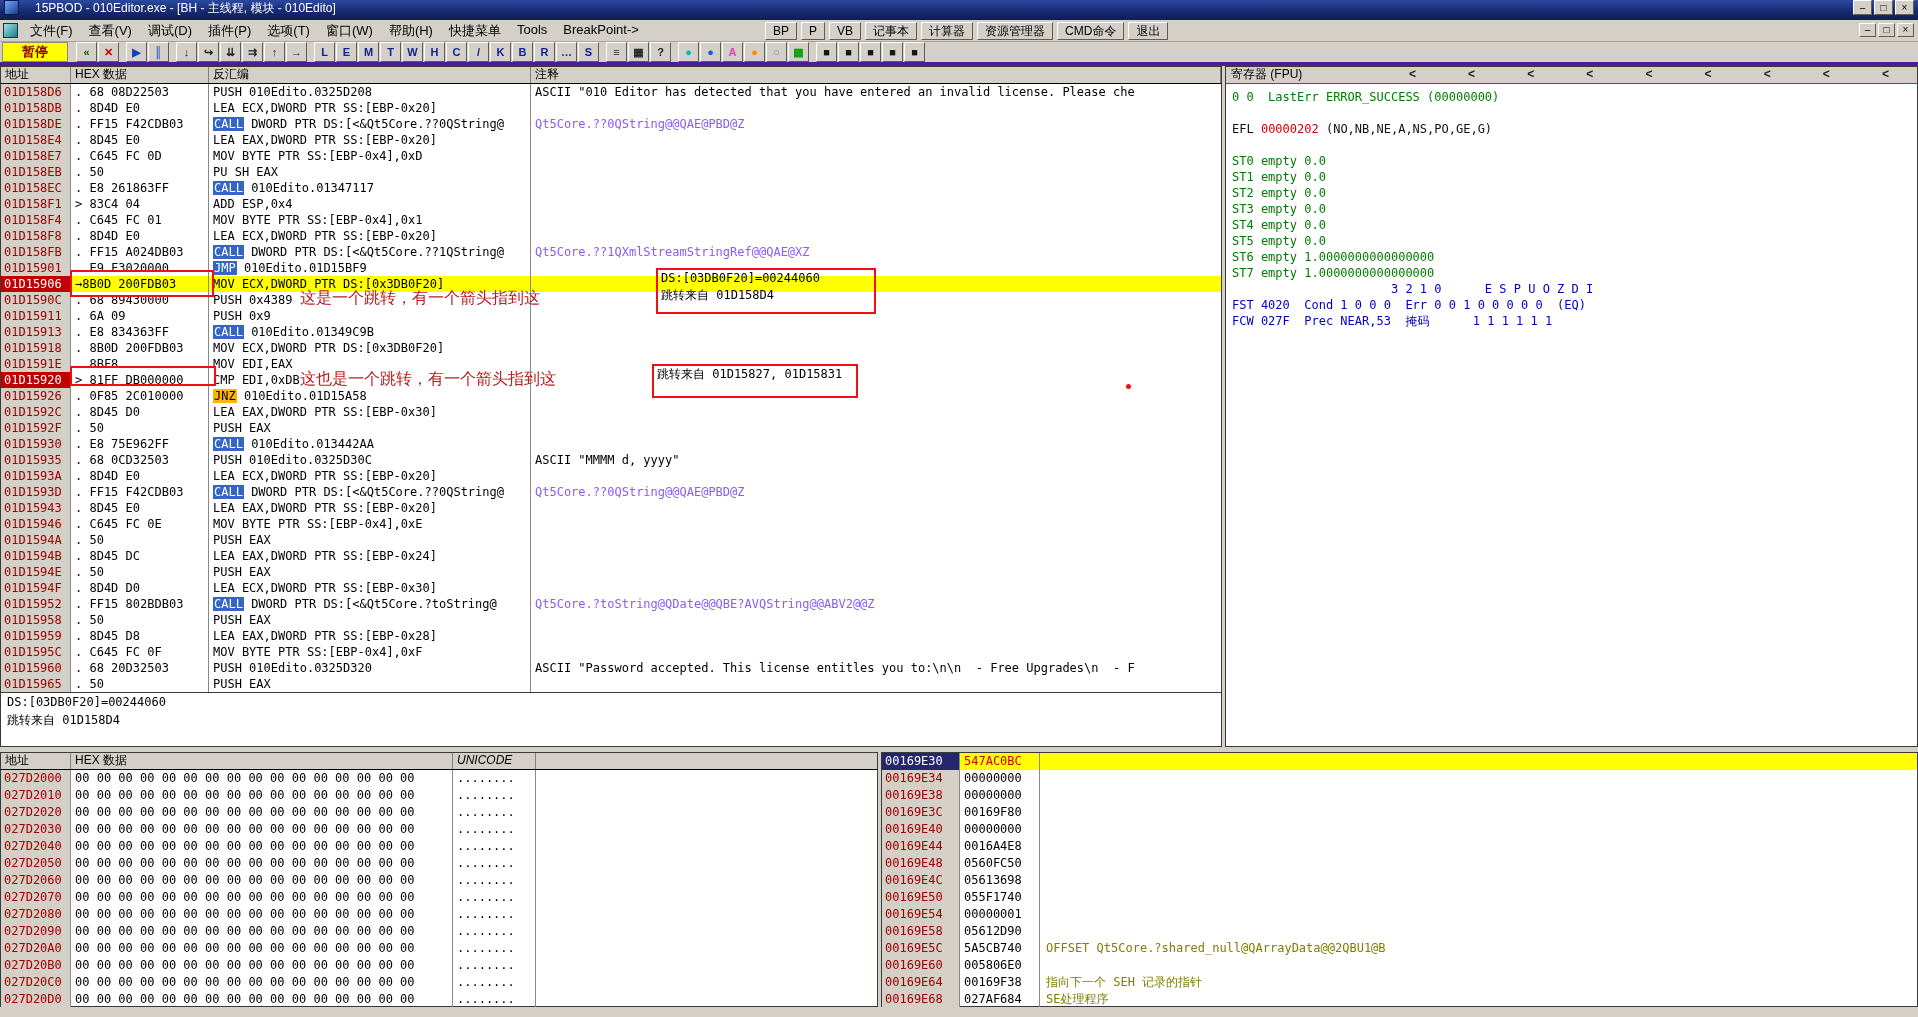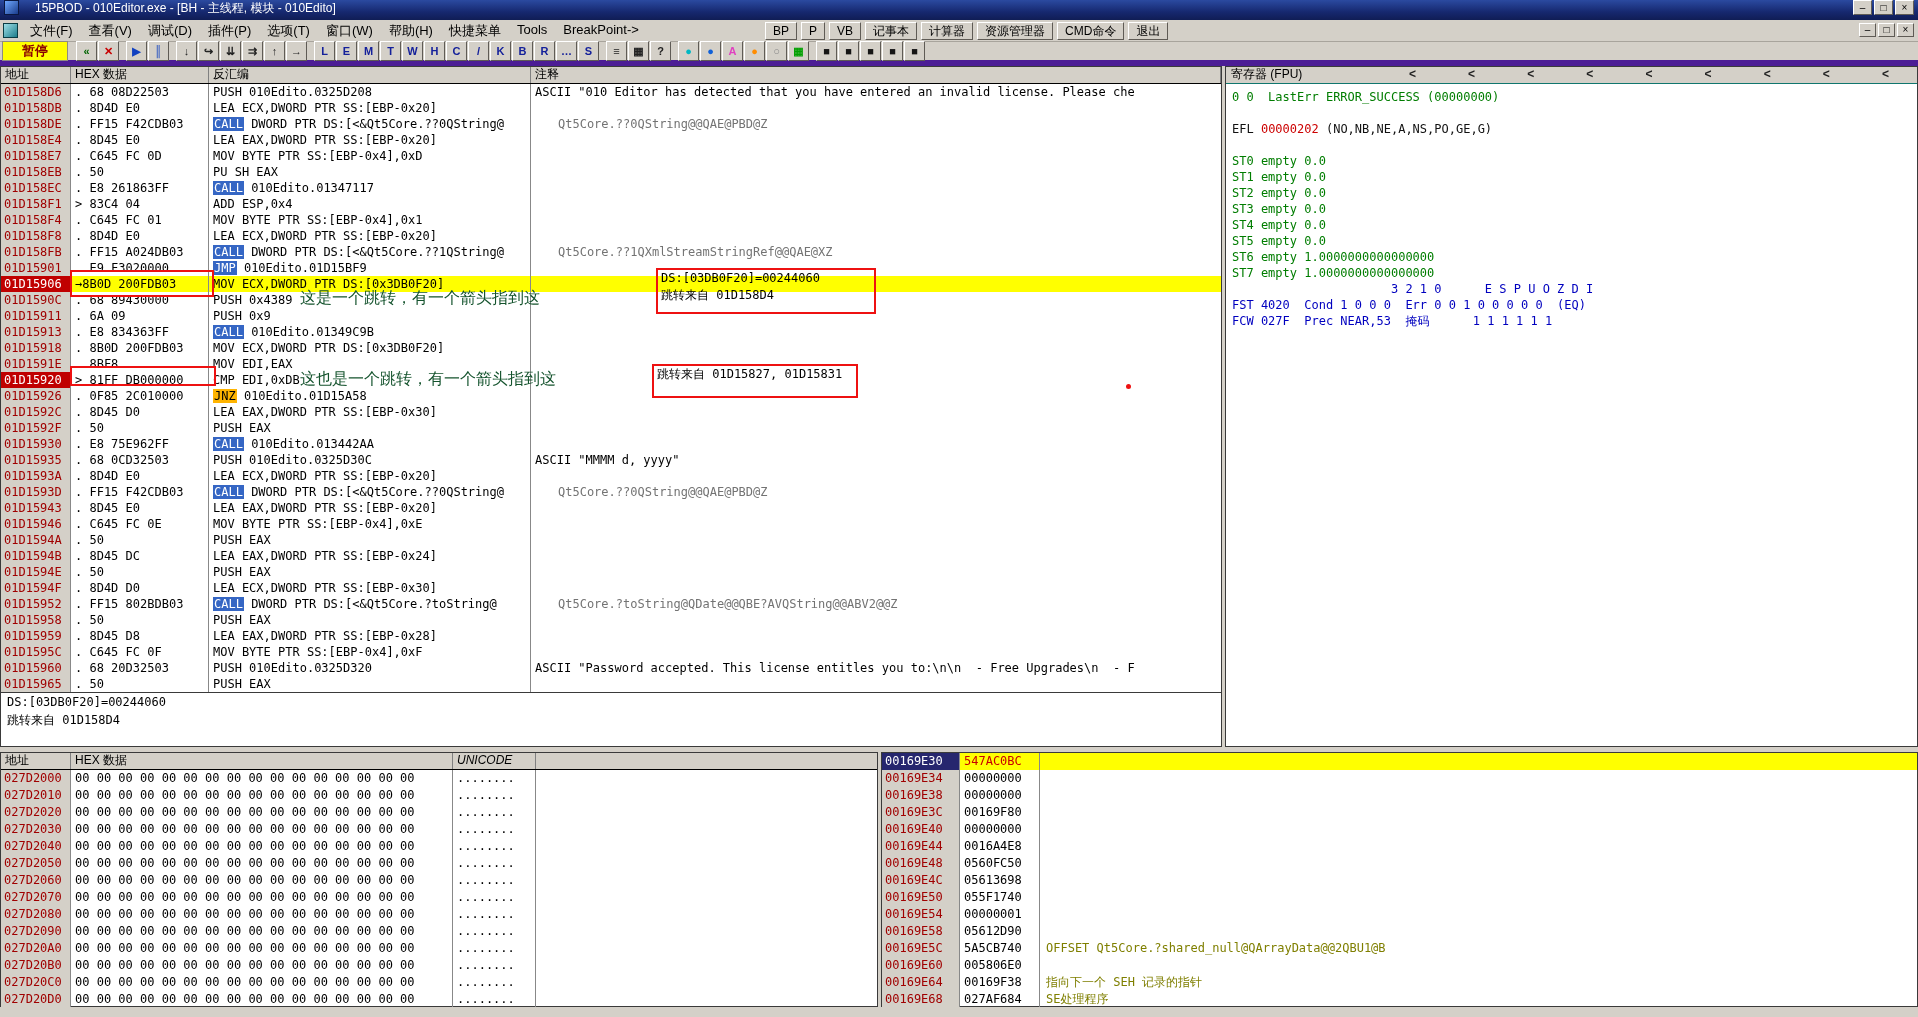--- a/index.html
+++ b/index.html
@@ -23,21 +23,21 @@
     border-bottom:1px solid #a8a49c;display:flex;align-items:center;box-sizing:border-box;padding-left:3px;}
   .childicon{width:13px;height:13px;background:linear-gradient(135deg,#9fe0e8,#1d7d8c);border:1px solid #0a3c44;margin-right:4px;flex:none;}
   .menu-item{font-size:13px;padding:2px 8px;white-space:nowrap;}
   .menu-quick{position:absolute;left:765px;top:2px;display:flex;gap:4px;}
   .qbtn{font-size:12px;height:18px;padding:0 7px;background:#d4d0c8;white-space:nowrap;
     border:1px solid;border-color:#fff #5f5b55 #5f5b55 #fff;cursor:default;}
   .child-controls{position:absolute;right:4px;top:3px;display:flex;gap:2px;}
 
   
   .toolbar{position:absolute;left:0;top:42px;width:100%;height:24px;background:#d4d0c8;
-    display:flex;align-items:center;padding-left:2px;box-sizing:border-box;border-bottom:6px solid #4c1d95;}
+    display:flex;align-items:center;padding-left:2px;box-sizing:border-box;border-bottom:4px solid #4c1d95;}
   .pause{width:64px;height:18px;background:#ffff00;color:#8b0000;font-weight:bold;font-size:13px;
     text-align:center;line-height:18px;border:1px solid #8f8b83;margin-right:8px;flex:none;}
   .tb-group{display:flex;gap:1px;margin-right:7px;}
   .tb-btn{width:21px;height:20px;font-size:11px;font-weight:bold;background:#d4d0c8;padding:0;
     border:1px solid;border-color:#fff #5f5b55 #5f5b55 #fff;display:flex;align-items:center;justify-content:center;cursor:default;}
 
   
   .pane{position:absolute;background:#fff;border:1px solid #3a3a3a;box-sizing:border-box;}
   .col-header{height:16px;background:#d4d0c8;border-bottom:1px solid #000000;display:flex;font-size:12px;line-height:15px;}
   .col-header span{box-sizing:border-box;border-right:1px solid #808080;padding-left:4px;white-space:nowrap;overflow:hidden;}
@@ -49,21 +49,21 @@
   .c-addr{flex:0 0 70px;box-sizing:border-box;padding-left:3px;background:#d4d0c8;color:#a00000;
     border-right:1px solid #888;white-space:pre;overflow:hidden;}
   .c-addr.bp{background:#c00000;color:#fff;}
   .c-hex{flex:0 0 138px;box-sizing:border-box;padding-left:4px;border-right:1px solid #888;white-space:pre;overflow:hidden;}
   .c-ins{flex:0 0 322px;box-sizing:border-box;padding-left:4px;border-right:1px solid #888;white-space:pre;overflow:hidden;}
   .c-cmt{flex:1;box-sizing:border-box;padding-left:4px;white-space:pre;overflow:hidden;}
   .drow.sel .c-hex,.drow.sel .c-ins,.drow.sel .c-cmt{background:#ffff00;}
   .mn{padding:0 1px;}
   .mn.call,.mn.jmp{background:#3566c4;color:#fff;}
   .mn.jnz{background:#ffb400;color:#000;}
-  .c-cmt.blk{color:#000;} .c-cmt.imp{color:#737373;margin-left:23px;}
+  .c-cmt.blk{color:#000;} .c-cmt.imp{color:#8b5cf6;}
   .info-pane{border-top:1px solid #3a3a3a;height:40px;background:#fff;}
   .info-line{height:18px;line-height:18px;padding-left:6px;white-space:pre;}
 
   
   #registers-pane{left:1225px;top:66px;width:693px;height:681px;}
   .reg-header{height:16px;background:#d4d0c8;border-bottom:1px solid #0f766e;display:flex;font-size:12px;line-height:15px;}
   .reg-title{padding-left:5px;white-space:nowrap;flex:0 0 150px;}
   .chevrons{flex:1;display:flex;justify-content:space-between;padding:0 28px;}
   .chev{font-weight:bold;color:#222;cursor:default;}
   .reg-lines{padding-top:5px;}
@@ -84,21 +84,21 @@
   .srow.sel{background:#ffff00;}
   .s-addr{flex:0 0 78px;box-sizing:border-box;padding-left:3px;background:#d4d0c8;color:#a00000;border-right:1px solid #888;}
   .s-addr.cur{background:#26266e;color:#fff;}
   .s-val{flex:0 0 80px;box-sizing:border-box;padding-left:4px;border-right:1px solid #888;}
   .s-val.red{color:#c80000;}
   .s-cmt{flex:1;box-sizing:border-box;padding-left:6px;color:#7f7f00;white-space:pre;overflow:hidden;}
 
   
   .ann-box{position:absolute;border:2px solid #ee1111;z-index:6;box-sizing:border-box;}
   .ann-line{height:17px;line-height:17px;padding-left:3px;color:#000;white-space:pre;}
-  .ann-text{position:absolute;color:#14532d;font-size:16px;white-space:nowrap;z-index:6;}
+  .ann-text{position:absolute;color:#b91c1c;font-size:16px;white-space:nowrap;z-index:6;}
   .red-dot{position:absolute;width:5px;height:5px;border-radius:50%;background:#ee1111;z-index:6;}
   .bottom-strip{position:absolute;left:0;top:1007px;width:100%;height:10px;background:#d4d0c8;}
 </style>
 </head>
 <body>
 
 <div id="screen">
 
   <div class="titlebar">
     <span class="appicon"></span>

